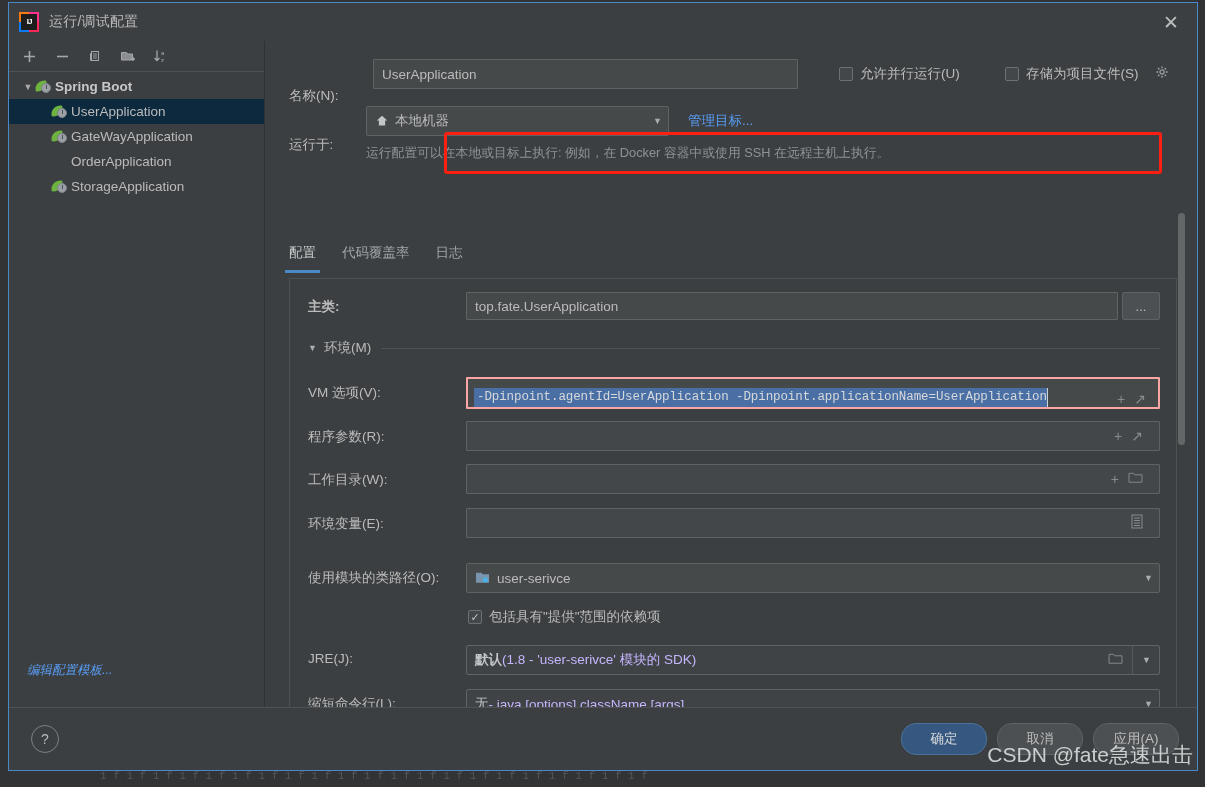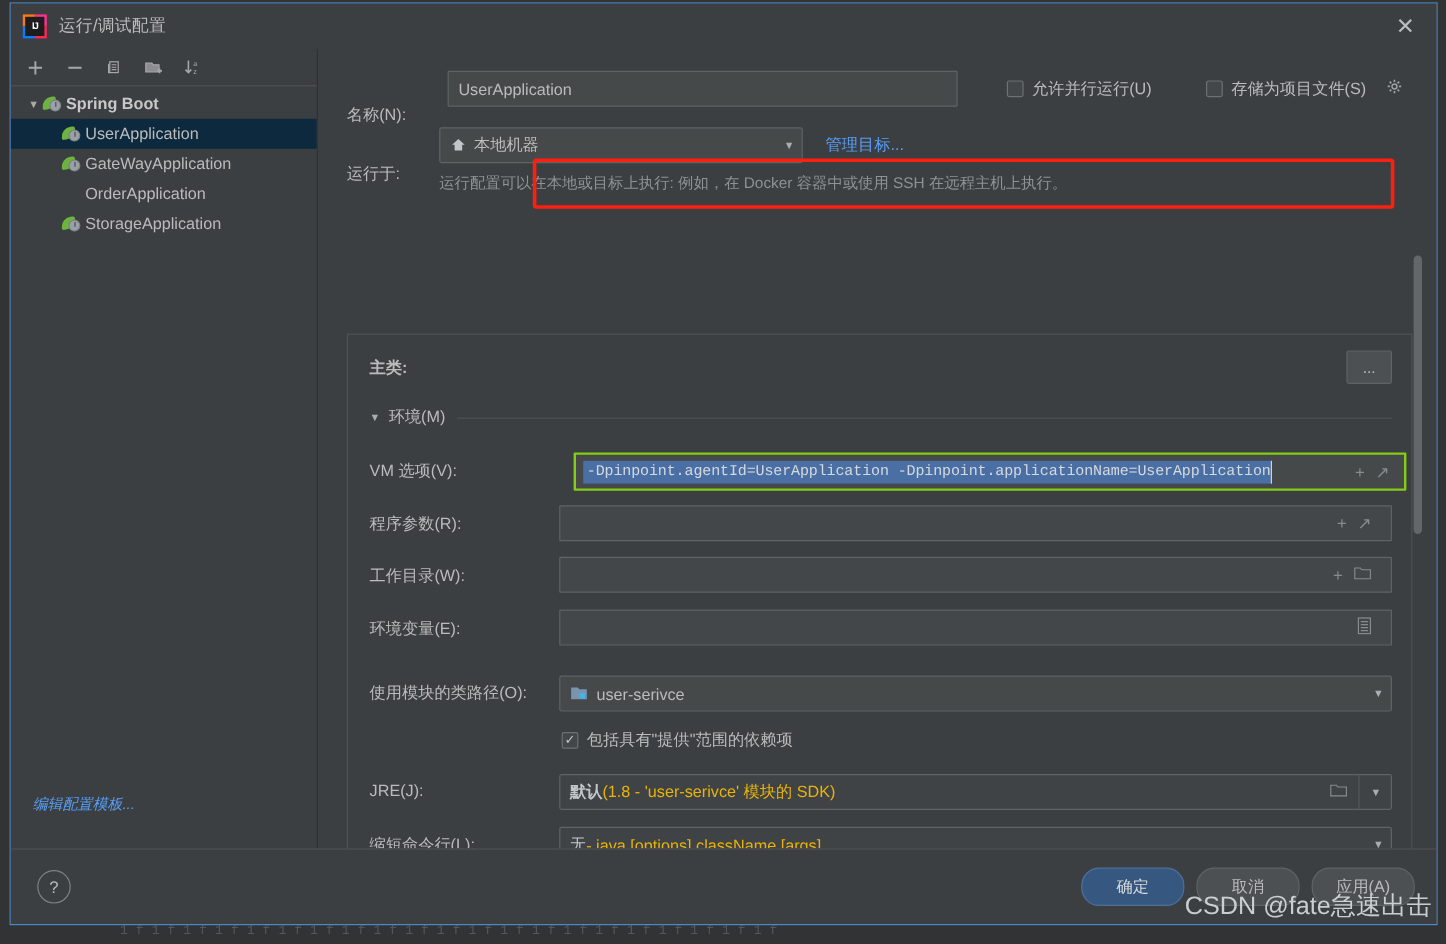--- a/index.html
+++ b/index.html
@@ -200,21 +200,21 @@
     display: flex;
     align-items: center;
     position: absolute;
     margin-top: 24px;
   }
   .lbl {
     color: #bbbbbb;
     font-size: 13.5px;
     white-space: nowrap;
   }
-  .muted { color: #eab308; }
+  .muted { color: #c4b5fd; }
 
   .txtfield {
     background: #45494a;
     border: 1px solid #5e6364;
     box-sizing: border-box;
     height: 28px;
     color: #bbbbbb;
     font-size: 13.5px;
     display: flex;
     align-items: center;
@@ -322,28 +322,27 @@
     border: 3px solid #fd1f12;
     border-radius: 3px;
     box-sizing: border-box;
     pointer-events: none;
     z-index: 20;
   }
 
   
   .vm-field {
     background: #45494a;
-    border: 2px solid #84cc16;
+    border: 2px solid #fca5a5;
     box-sizing: border-box;
     height: 32px;
     display: flex;
-    align-items: center;
+    align-items: flex-end;
     padding: 0 4px 0 6px;
     border-radius: 1px;
-    margin-left: 12px;
   }
   .vm-text {
     background: #4a6fa5;
     color: #d6d9db;
     font-family: "Liberation Mono", monospace;
     font-size: 12.5px;
     padding: 2px 0 3px 3px;
     white-space: nowrap;
     letter-spacing: -0.1px;
     border-right: 1px solid #cfd2d4;
@@ -566,24 +565,32 @@
               <path d="M8 2l6 5.5h-2.4V13H4.4V7.5H2z" fill="#c3c6c8"></path>
             </svg>
           </span>
           <span>本地机器</span>
           <span class="arrow">▼</span>
         </div>
         <div style="position:absolute; left:423px; top:71px; color:#589df6; font-size:13.5px; cursor:pointer;">管理目标...</div>
 
         <div style="position:absolute; left:101px; top:104px; color:#8d9295; font-size:12.8px;">运行配置可以在本地或目标上执行: 例如，在 Docker 容器中或使用 SSH 在远程主机上执行。</div>
 
+        <div class="tabs">
+          <div class="tab active">配置</div>
+          <div class="tab">代码覆盖率</div>
+          <div class="tab">日志</div>
+        </div>
 
         <div class="content-card">
 
           <div style="position:absolute; left:18px; top:19px;font-weight:bold;" class="lbl">主类:</div>
+          <div class="txtfield" style="position:absolute; left:176px; top:13px; width:652px; height:28px;">
+            <span>top.fate.UserApplication</span>
+          </div>
           <div style="position:absolute; left:832px; top:13px; width:38px; height:28px; background:#4c5052; border:1px solid #5e6365; box-sizing:border-box; display:flex; align-items:center; justify-content:center; color:#bbbbbb; font-size:13px; border-radius:2px; cursor:pointer;">...</div>
 
           <div class="section-header">
             <span class="tri">▼</span>
             <span class="shtext">环境(M)</span>
             <span class="rule"></span>
           </div>
 
           <div style="position:absolute; left:18px; top:105px;" class="lbl">VM 选项(V):</div>
           <div class="vm-field" style="position:absolute; left:176px; top:98px; width:694px;">

